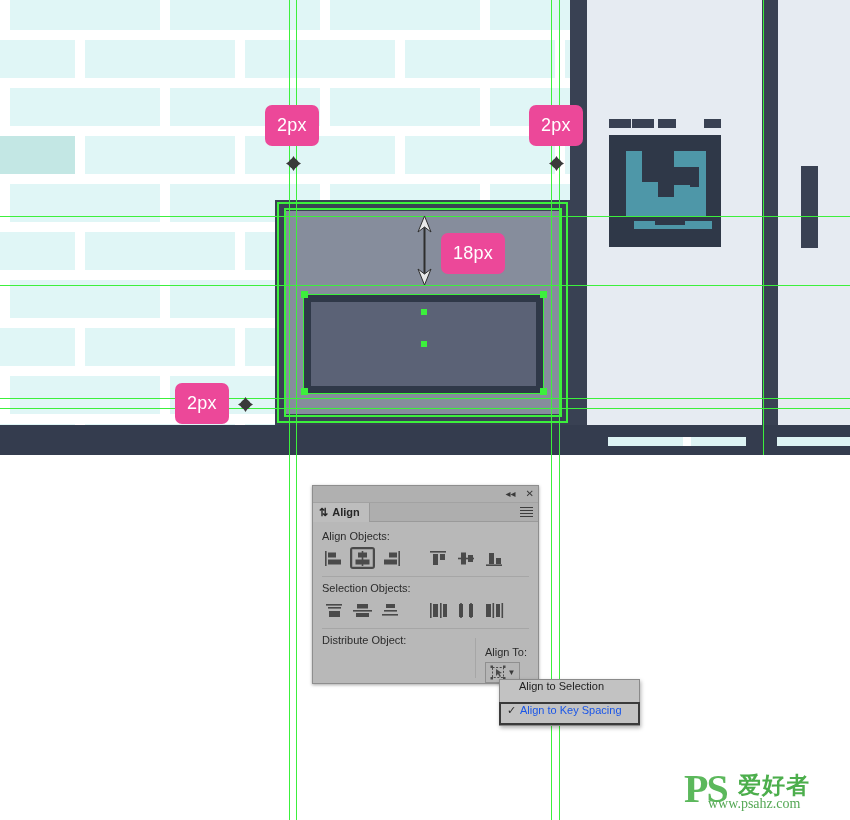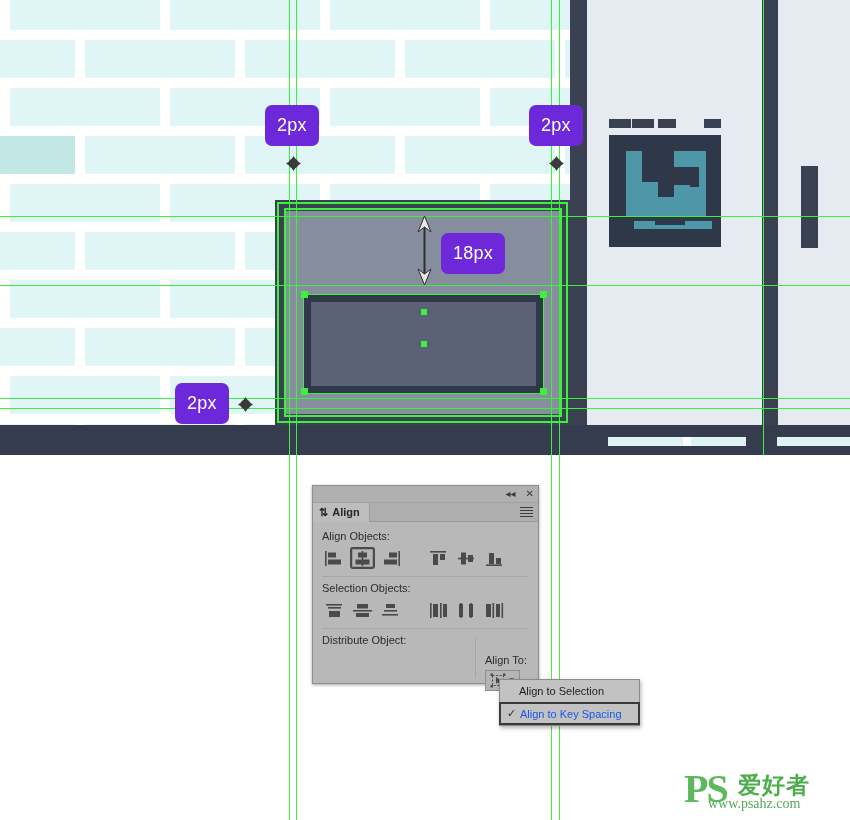--- a/index.html
+++ b/index.html
@@ -82,21 +82,21 @@
   .selbox {
     position:absolute; border:2px solid #3cf03c;
   }
   .handle {
     position:absolute; width:7px; height:7px; background:#3cf03c;
   }
 
   
   .badge {
     position:absolute;
-    background:#6d28d9;
+    background:#ec4899;
     color:#ffffff;
     border-radius:7px;
     font-size:18px;
     line-height:1;
     padding:11px 12px 12px 12px;
     letter-spacing:.2px;
     white-space:nowrap;
     font-family:"Liberation Sans", sans-serif;
   }
 
@@ -149,37 +149,37 @@
   .stepper {
     width:16px; height:20px; margin-left:6px; margin-right:2px;
     display:flex; flex-direction:column; align-items:center; justify-content:center;
     color:#3a3a3a; font-size:7px; line-height:7px;
   }
   .numfld {
     width:58px; height:19px; background:#e9e9e9; border:1px solid #8b8b8b;
     font-size:11px; color:#2a2a2a; padding-left:5px; line-height:17px;
   }
   .vsep { position:absolute; left:162px; top:152px; width:1px; height:40px; background:#a6a6a6; }
-  .alignto-wrap { position:absolute; left:172px; top:168px; }
+  .alignto-wrap { position:absolute; left:172px; top:160px; }
   .alignto-lbl { font-size:11px; color:#2b2b2b; }
   .alignto-btn {
     margin-top:4px; width:35px; height:21px; background:#b5b5b5;
     border:1px solid #8f8f8f;
     display:flex; align-items:center; justify-content:center; gap:1px;
   }
 
   
   #align-menu {
     position:absolute; left:499px; top:679px; width:141px;
     background:#c2c2c2; border:1px solid #8a8a8a;
     box-shadow:1px 2px 4px rgba(0,0,0,.3);
     font-size:11px;
   }
   .mitem {
-    height:22px; display:flex; align-items:center; padding-left:6px;
+    height:22px; display:flex; padding-left:6px;
     color:#1e1e1e; position:relative;
   }
   .mitem .chk { width:13px; font-size:11px; color:#2a2a2a; }
   .mitem.active {
     border:2px solid #3a3a3a; color:#1a56e8;
     height:23px; margin:0 -1px;
   }
 
   
   #watermark {

